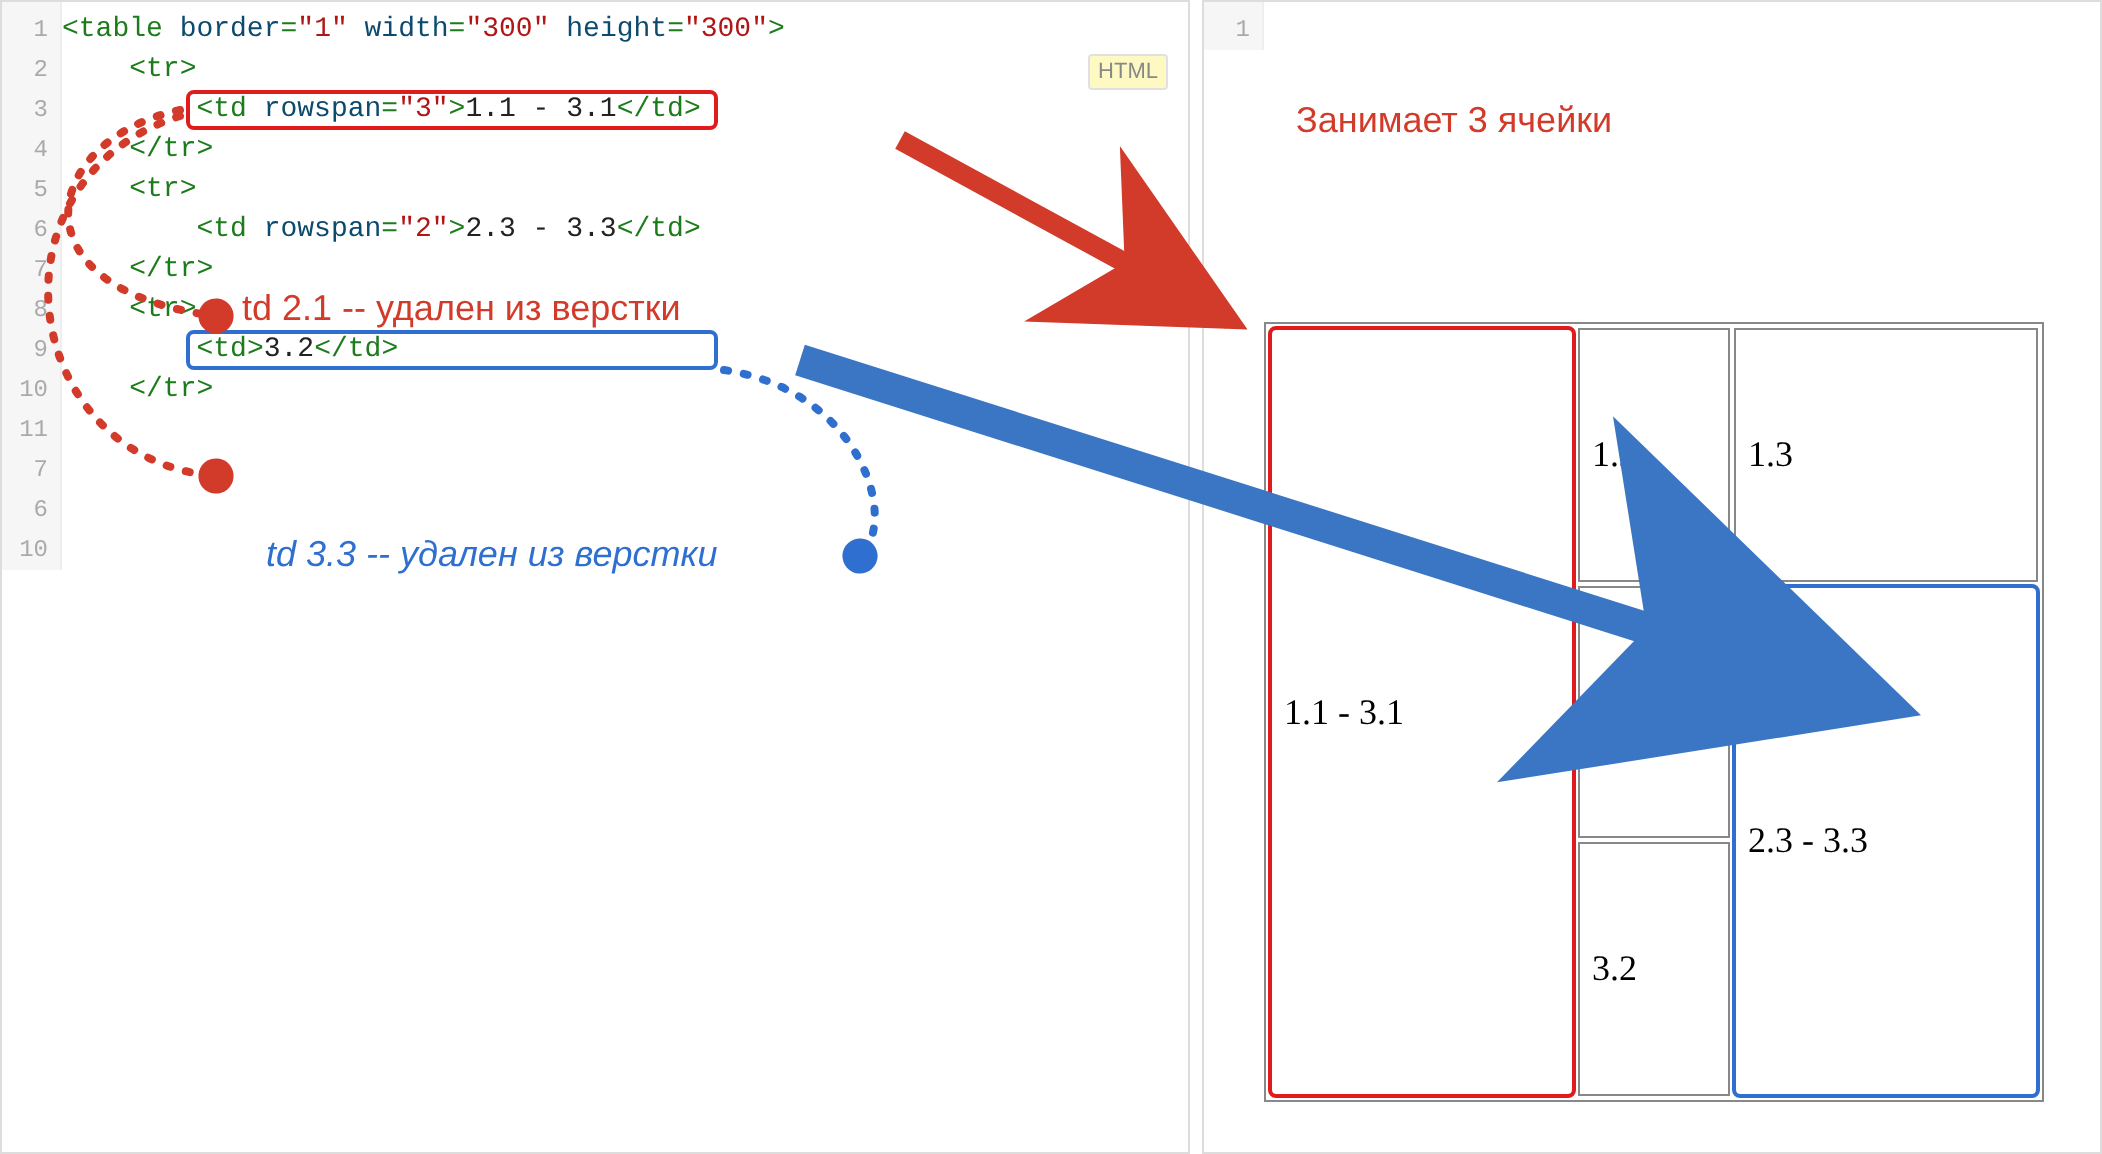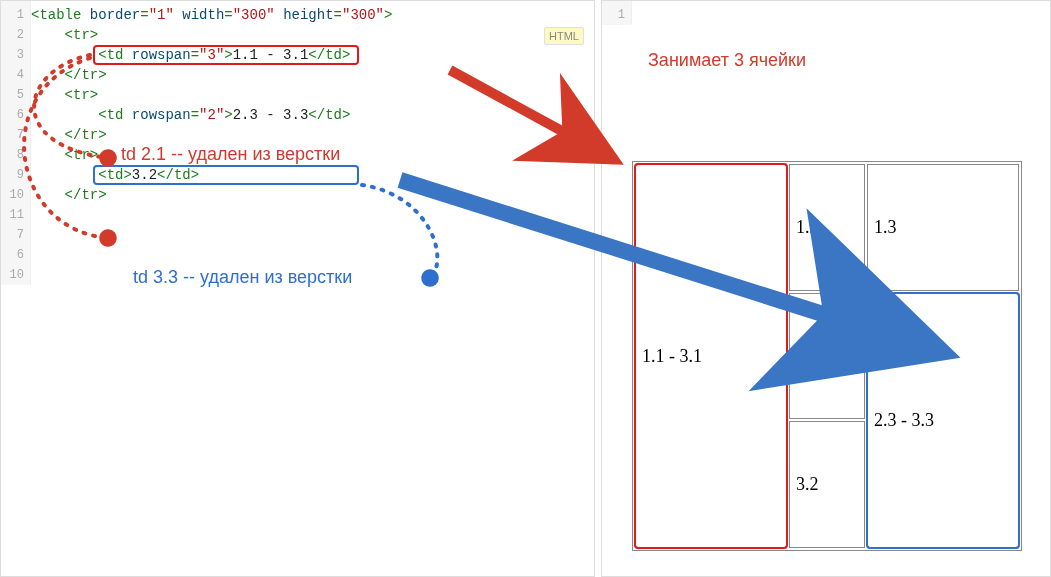--- a/index.html
+++ b/index.html
@@ -155,21 +155,21 @@
       <div class="line"><span>    </span><span class="punct">&lt;/</span><span class="tag">tr</span><span class="punct">&gt;</span></div>
       <div class="line"><span>    </span><span class="punct">&lt;</span><span class="tag">tr</span><span class="punct">&gt;</span></div>
       <div class="line"><span>        </span><span class="punct">&lt;</span><span class="tag">td</span><span class="punct">&gt;</span><span class="txt">3.2</span><span class="punct">&lt;/</span><span class="tag">td</span><span class="punct">&gt;</span></div>
       <div class="line"><span>    </span><span class="punct">&lt;/</span><span class="tag">tr</span><span class="punct">&gt;</span></div>
     </div>
 
     <div class="box-red" style="left:92px; top:44px; width:266px; height:20px;"></div>
     <div class="box-blue" style="left:92px; top:164px; width:266px; height:20px;"></div>
 
     <div class="anno anno-red" style="left:120px; top:143px;">td 2.1 -- удален из верстки</div>
-    <div class="anno anno-blue" style="left:132px; top:266px;">td 3.3 -- удален из верстки</div>
+    <div class="anno anno-blue" style="left:132px; top:266px;font-style:italic;">td 3.3 -- удален из верстки</div>
   </div>
 
   <div class="pane pane-right">
     <div class="gutter-r">
       <div>1</div>
     </div>
     <div class="preview">
       <table class="tbl">
         <tbody>
             <tr>

